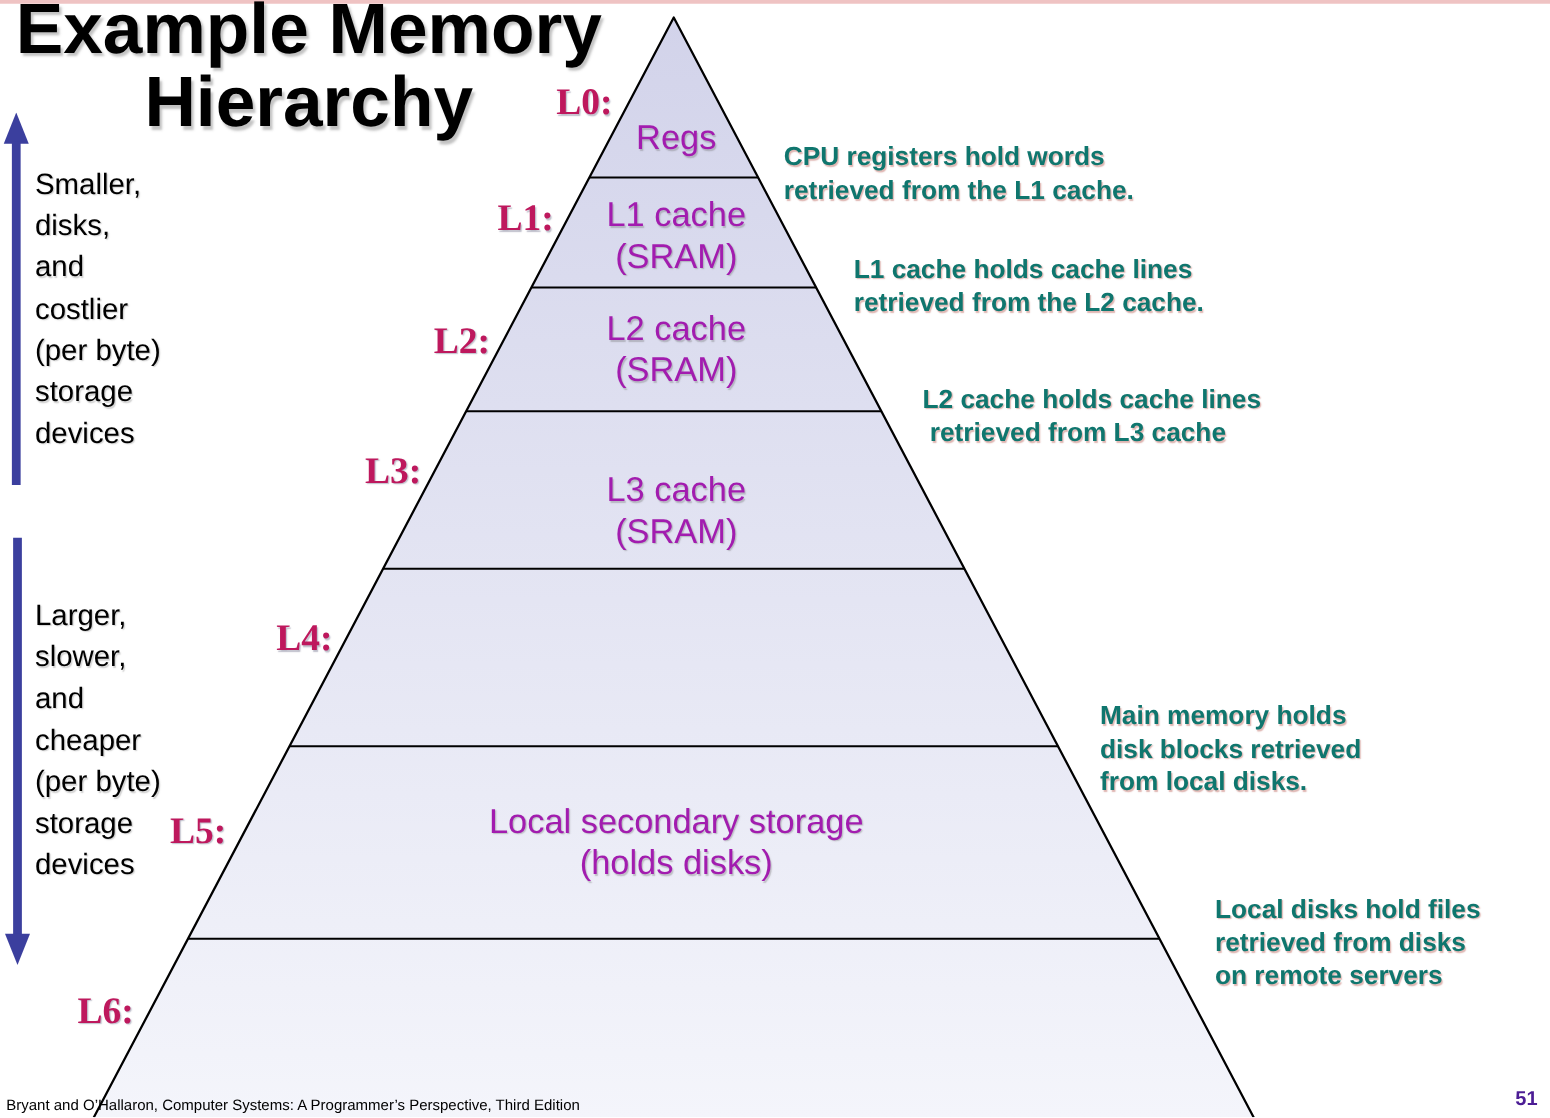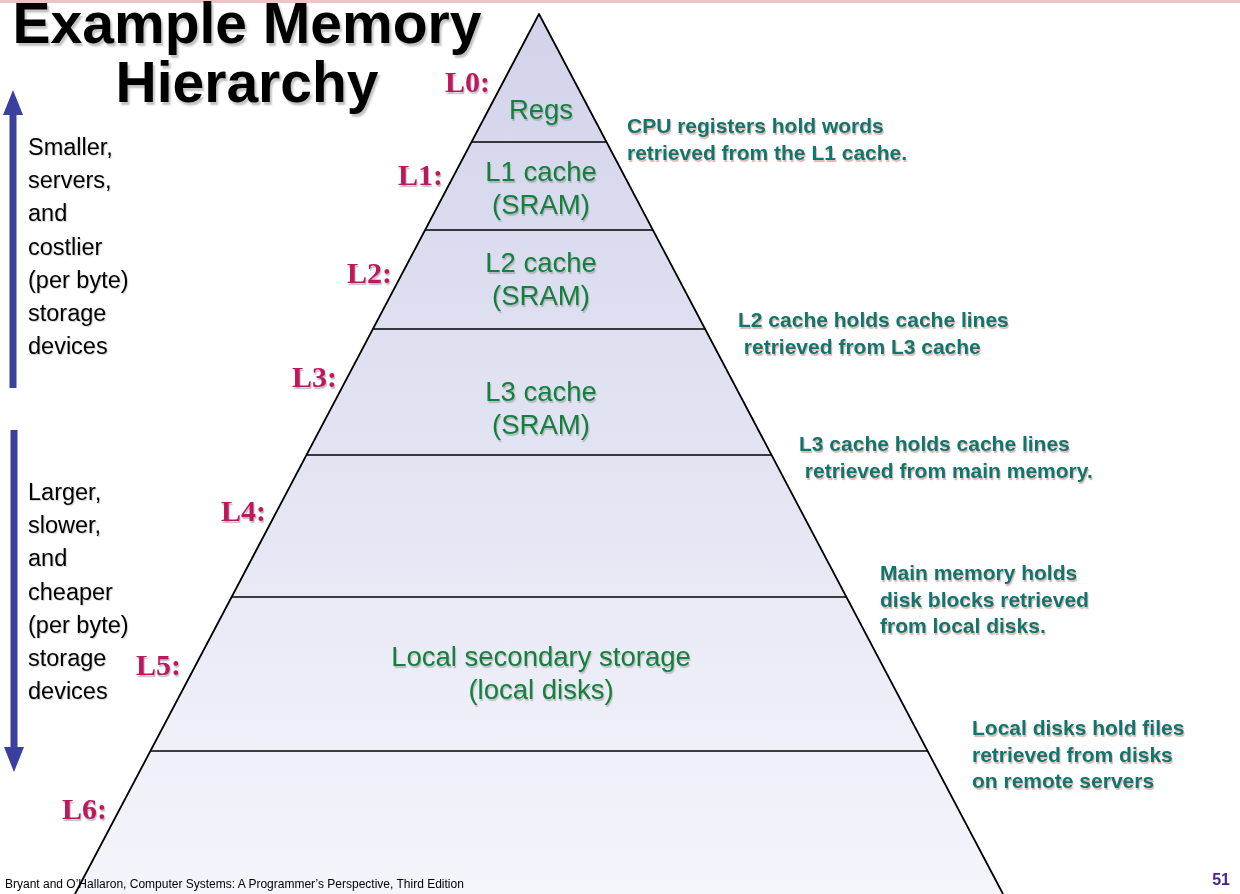--- a/index.html
+++ b/index.html
@@ -32,21 +32,21 @@
   .ltag {
     position:absolute; width:70px; text-align:right;
     font-size:30px; line-height:32px; font-weight:bold;
     color:#be185d;
     text-shadow:1px 1.5px 1px rgba(90,90,120,0.4);
     font-family:Liberation Serif, serif;
   }
   .level-label {
     position:absolute; left:291px; width:500px;
     font-size:27.5px; line-height:32.5px;
-    text-align:center; white-space:pre-line; color:#15803d;
+    text-align:center; white-space:pre-line; color:#a21caf;
     text-shadow:1px 1.5px 1px rgba(100,100,100,0.35);
   }
   .annotation {
     position:absolute;
     font-size:21px; line-height:26.5px; font-weight:bold;
     color:#0f766e; white-space:pre-wrap;
     text-shadow:1px 1.5px 1px rgba(160,40,30,0.35);
   }
   .footer {
     position:absolute; left:5px; top:874px;
@@ -83,21 +83,21 @@
   </svg>
 
   <div class="page-title">Example Memory
 Hierarchy</div>
 
   <svg class="arrow-svg" style="left:1px; top:90px;" width="26" height="300" viewBox="0 0 26 300">
     <polygon points="12,0 2,25 22,25" fill="#3b3f9e"></polygon>
     <rect x="8.5" y="23" width="7" height="275" fill="#3b3f9e"></rect>
   </svg>
   <div class="note-text" style="top:131px;">Smaller,
-servers,
+disks,
 and
 costlier
 (per byte)
 storage
 devices</div>
 
   <svg class="arrow-svg" style="left:1px; top:430px;" width="28" height="342" viewBox="0 0 28 342">
     <rect x="9.5" y="0" width="7" height="319" fill="#3b3f9e"></rect>
     <polygon points="13,342 3,317 23,317" fill="#3b3f9e"></polygon>
   </svg>
@@ -118,28 +118,28 @@
   <div class="ltag" style="left:37px;  top:793px;">L6:</div>
 
   <div class="level-label" style="top:94px;">Regs</div>
   <div class="level-label" style="top:156px;">L1 cache
 (SRAM)</div>
   <div class="level-label" style="top:247px;">L2 cache
 (SRAM)</div>
   <div class="level-label" style="top:360px;margin-top:16px;">L3 cache
 (SRAM)</div>
   <div class="level-label" style="top:641px;">Local secondary storage
-(local disks)</div>
+(holds disks)</div>
 
   <div class="annotation" style="left:627px; top:113px;">CPU registers hold words
 retrieved from the L1 cache.</div>
+  <div class="annotation" style="left:683px; top:203px;">L1 cache holds cache lines
+retrieved from the L2 cache.</div>
   <div class="annotation" style="left:738px; top:307px;">L2 cache holds cache lines
  retrieved from L3 cache</div>
-  <div class="annotation" style="left:799px; top:431px;">L3 cache holds cache lines
- retrieved from main memory.</div>
   <div class="annotation" style="left:880px; top:560px;">Main memory holds
 disk blocks retrieved
 from local disks.</div>
   <div class="annotation" style="left:972px; top:715px;">Local disks hold files
 retrieved from disks
 on remote servers</div>
 
   <div class="footer">Bryant and O’Hallaron, Computer Systems: A Programmer’s Perspective, Third Edition</div>
   <div class="page-number">51</div>
 

